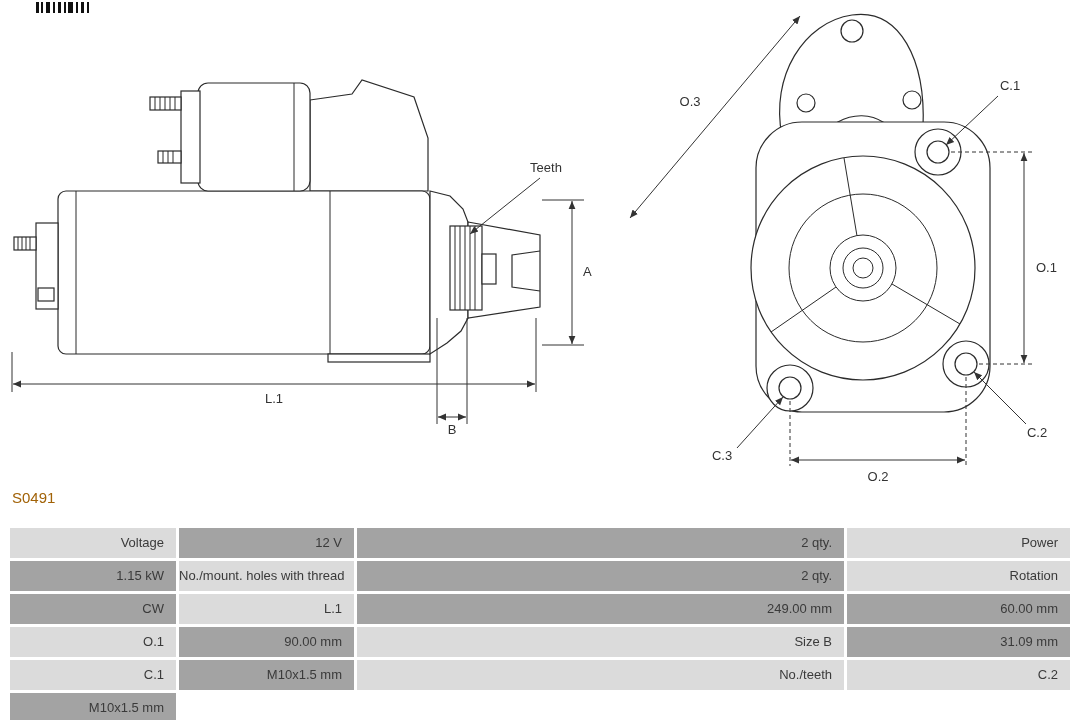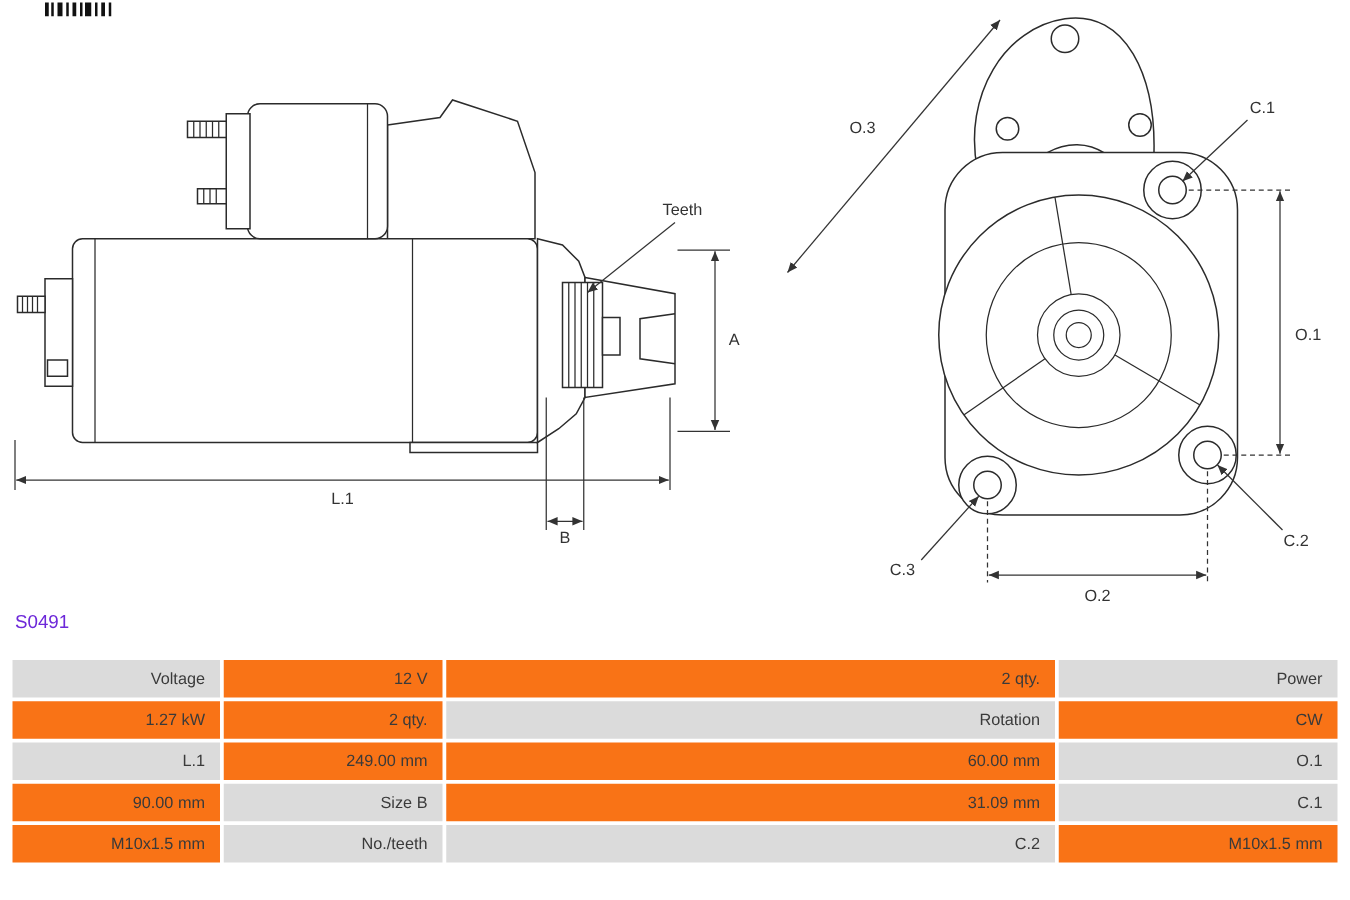--- a/index.html
+++ b/index.html
@@ -1,23 +1,23 @@
 <!DOCTYPE html>
 <html><head>
 <meta charset="utf-8">
 <style>
   html,body{margin:0;padding:0;background:#fff;}
   .page{position:relative;width:1080px;height:720px;background:#fff;overflow:hidden;font-family:"Liberation Sans",sans-serif;}
   .diagram{position:absolute;left:0;top:0;}
   .diagram text{font-family:"Liberation Sans",sans-serif;font-size:13px;fill:#333;stroke:none;}
-  .part-number{position:absolute;left:12px;top:489px;font-size:15px;color:#6d28d9;}
+  .part-number{position:absolute;left:12px;top:489px;font-size:15px;color:#a16207;}
   .spec-table{position:absolute;left:10px;top:528px;display:grid;grid-template-columns:166px 175px 487px 223px;grid-auto-rows:30px;gap:3px;background:#fff;}
   .cell{font-size:13px;line-height:30px;color:#3a3a3a;text-align:right;padding-right:12px;box-sizing:border-box;white-space:nowrap;overflow:hidden;}
   .cell.label{background:#dbdbdb;}
-  .cell.value{background:#f97316;}
+  .cell.value{background:#a3a3a3;}
 </style>
 </head>
 <body>
 
 <div class="page">
 
   <svg class="diagram" width="1080" height="512" viewBox="0 0 1080 512">
     <defs>
       <marker id="arrow" viewBox="0 0 10 10" refX="9" refY="5" markerWidth="9" markerHeight="9" orient="auto-start-reverse">
         <path d="M0,1.2 L9,5 L0,8.8 Z" fill="#333"></path>
@@ -145,21 +145,22 @@
   </svg>
 
   <div class="part-number">S0491</div>
 
   <div class="spec-table">
     <div class="cell label">Voltage</div>
     <div class="cell value">12 V</div>
     <div class="cell value">2 qty.</div>
 
     <div class="cell label">Power</div>
-    <div class="cell value">1.27 kW</div>
+    <div class="cell value">1.15 kW</div>
+    <div class="cell label">No./mount. holes with thread</div>
     <div class="cell value">2 qty.</div>
 
     <div class="cell label">Rotation</div>
     <div class="cell value">CW</div>
     <div class="cell label">L.1</div>
     <div class="cell value">249.00 mm</div>
 
     <div class="cell value">60.00 mm</div>
     <div class="cell label">O.1</div>
     <div class="cell value">90.00 mm</div>

